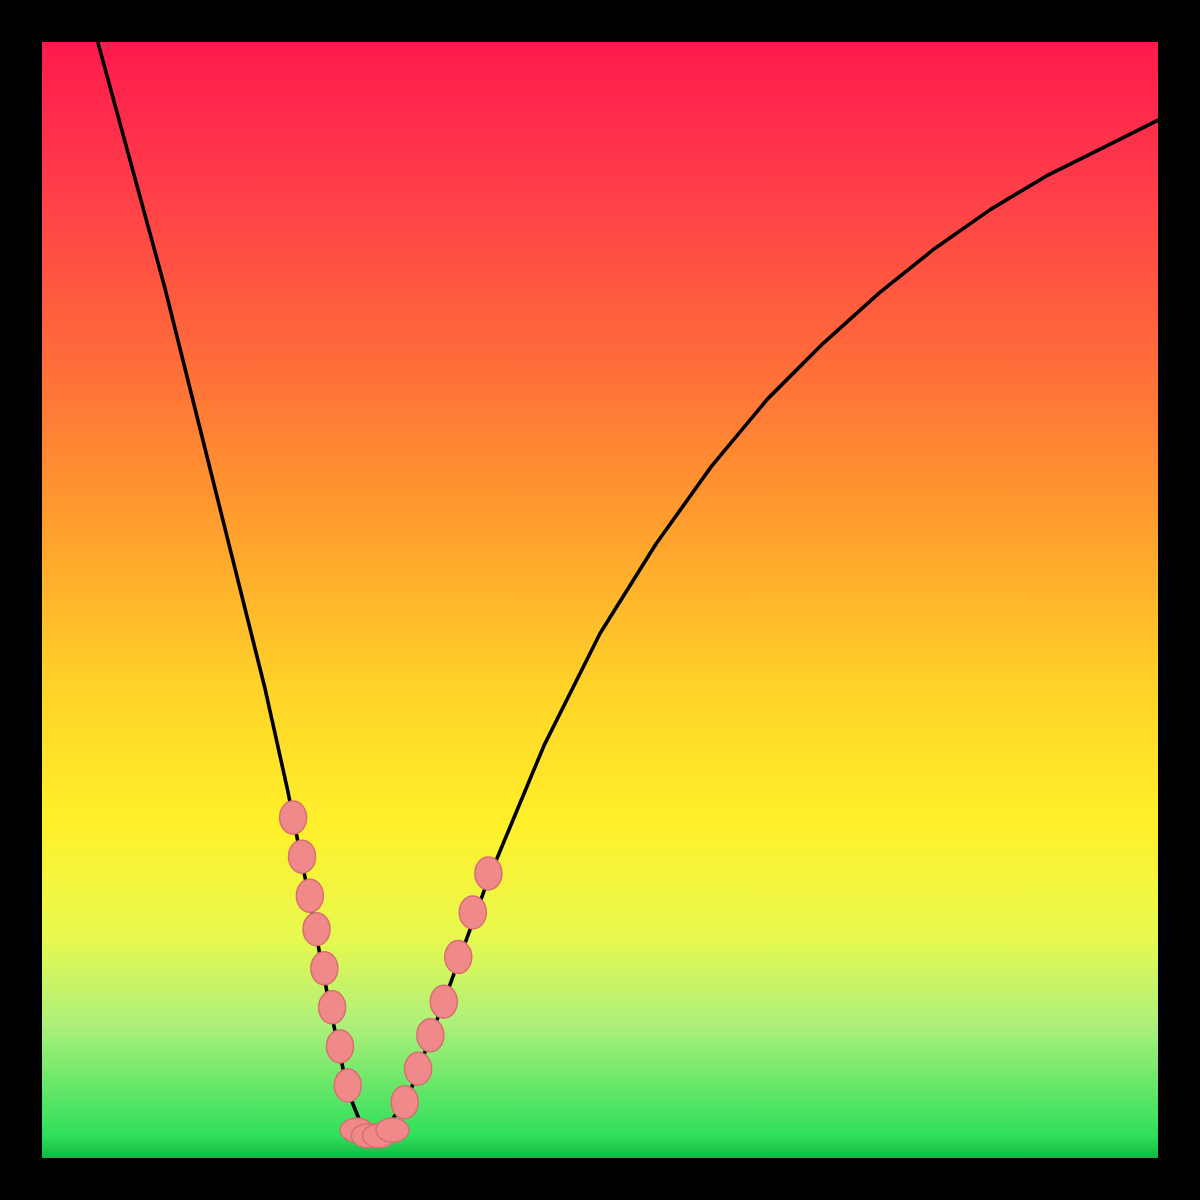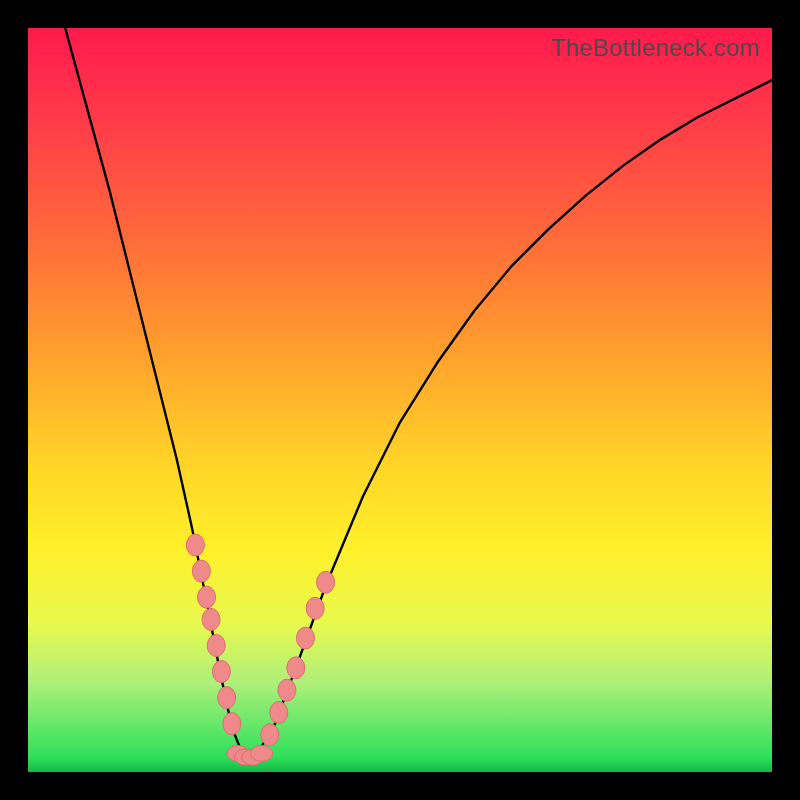--- a/index.html
+++ b/index.html
@@ -53,21 +53,20 @@
     position: absolute;
     left: 0;
     top: 0;
   }
 </style>
 </head>
 <body>
 
 <div class="frame">
   <div class="plot">
-    <span class="watermark">TheBottleneck.com</span>
     <svg id="chart-svg" width="744" height="744" viewBox="0 0 744 744">
         <path d="M37.20 0.00 L59.52 81.84 L81.84 163.68 L104.16 252.96 L126.48 342.24 L148.80 431.52 L163.68 498.48 L178.56 572.88 L191.21 639.84 L203.86 699.36 L215.76 729.12 L226.92 729.12 L245.52 699.36 L267.84 639.84 L297.60 558.00 L334.80 468.72 L372.00 394.32 L409.20 334.80 L446.40 282.72 L483.60 238.08 L520.80 200.88 L558.00 167.40 L595.20 137.64 L632.40 111.60 L669.60 89.28 L706.80 70.68 L744.00 52.08" fill="none" stroke="#000000" stroke-width="2.4" stroke-linecap="round" stroke-linejoin="round"></path>
         <ellipse cx="167.40" cy="517.08" rx="9" ry="11" fill="#f08a8a" stroke="#d96e70" stroke-width="1"></ellipse>
         <ellipse cx="173.35" cy="543.12" rx="9" ry="11" fill="#f08a8a" stroke="#d96e70" stroke-width="1"></ellipse>
         <ellipse cx="178.56" cy="569.16" rx="9" ry="11" fill="#f08a8a" stroke="#d96e70" stroke-width="1"></ellipse>
         <ellipse cx="183.02" cy="591.48" rx="9" ry="11" fill="#f08a8a" stroke="#d96e70" stroke-width="1"></ellipse>
         <ellipse cx="188.23" cy="617.52" rx="9" ry="11" fill="#f08a8a" stroke="#d96e70" stroke-width="1"></ellipse>
         <ellipse cx="193.44" cy="643.56" rx="9" ry="11" fill="#f08a8a" stroke="#d96e70" stroke-width="1"></ellipse>
         <ellipse cx="198.65" cy="669.60" rx="9" ry="11" fill="#f08a8a" stroke="#d96e70" stroke-width="1"></ellipse>
         <ellipse cx="203.86" cy="695.64" rx="9" ry="11" fill="#f08a8a" stroke="#d96e70" stroke-width="1"></ellipse>

